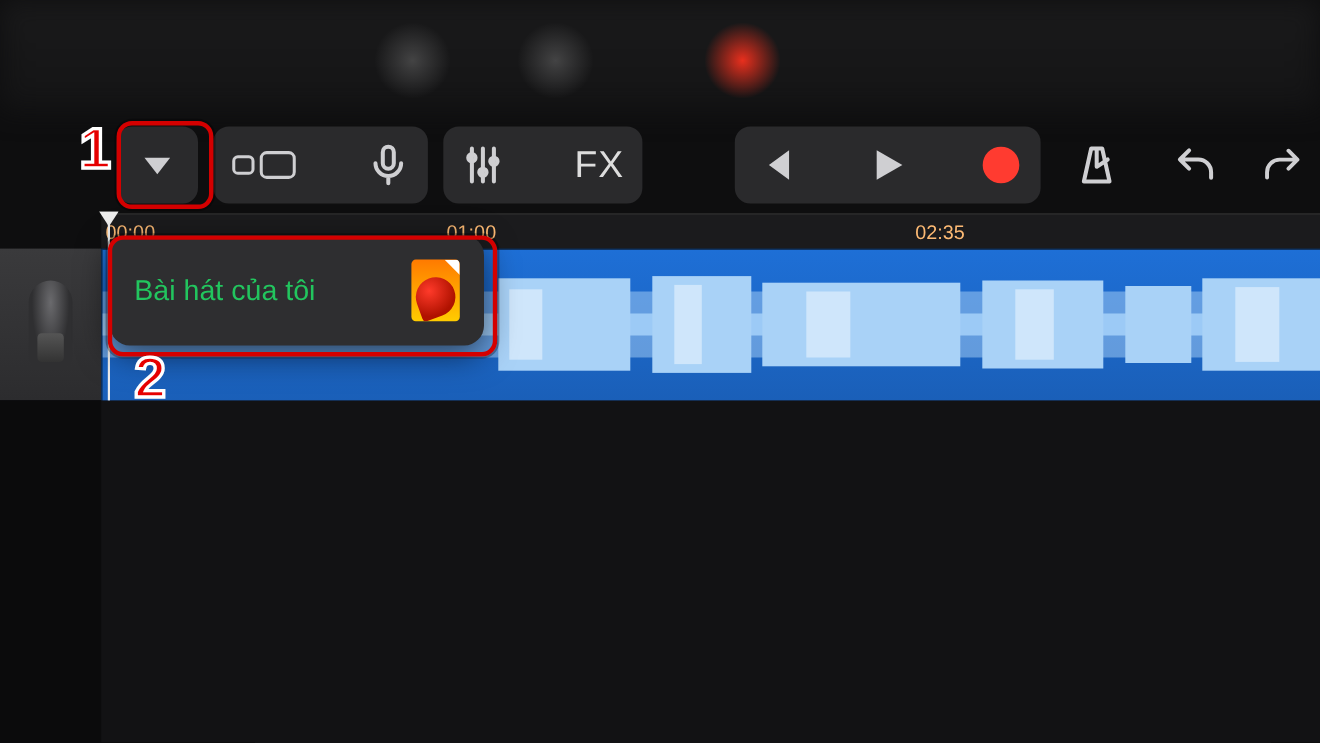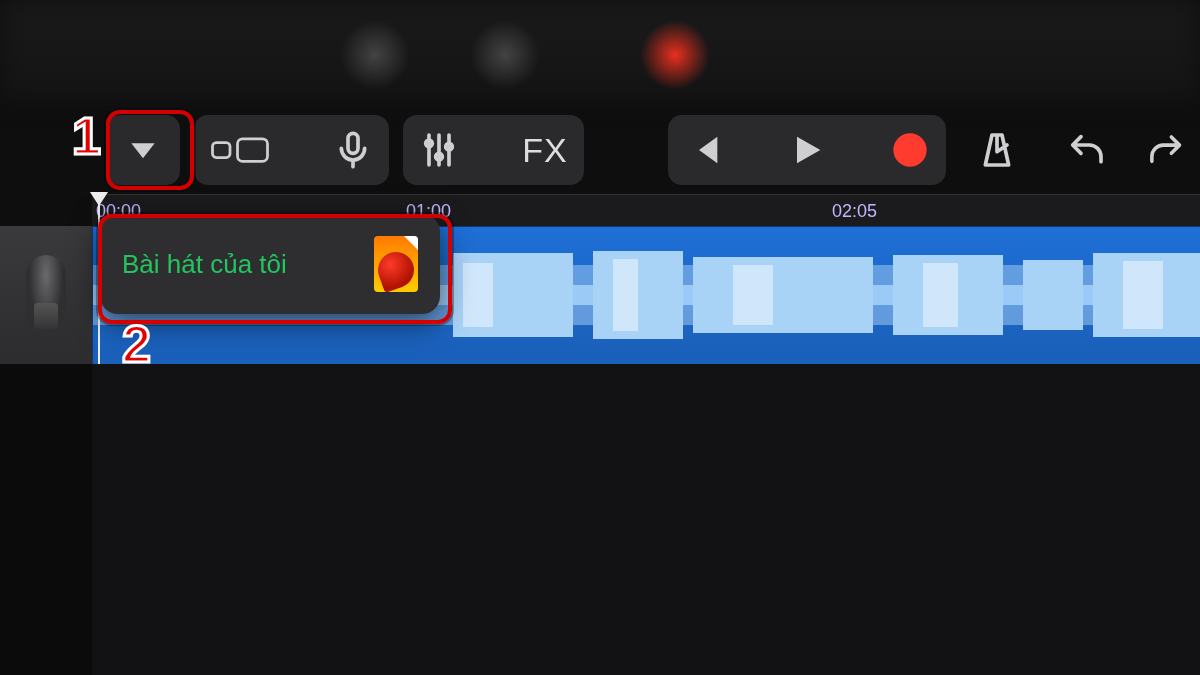--- a/index.html
+++ b/index.html
@@ -11,21 +11,21 @@
   .blur-dot.g1{left:340px;background:radial-gradient(circle,rgba(200,200,200,0.25),rgba(0,0,0,0) 70%);}
   .blur-dot.g2{left:470px;background:radial-gradient(circle,rgba(200,200,200,0.25),rgba(0,0,0,0) 70%);}
   
   .toolbar{position:absolute;top:110px;left:0;width:1200px;height:80px;display:flex;align-items:center;}
   .tbtn{height:70px;display:flex;align-items:center;justify-content:center;background:#2a2a2c;border-radius:14px;margin-right:14px;color:#ddd;}
   .tbtn.nobg{background:transparent;}
   .tgroup{display:flex;align-items:center;background:#2a2a2c;border-radius:14px;margin-right:14px;height:70px;gap:31px;}
   .tgroup .tbtn{background:transparent;margin:0;padding:0 16px;}
   .fx-label{font-size:34px;font-weight:500;letter-spacing:1px;}
   
-  .ruler{position:absolute;top:194px;left:92px;width:1108px;height:32px;background:#1b1b1d;color:#c4b5fd;font-size:18px;overflow:hidden;border-top:1px solid #333;}
+  .ruler{position:absolute;top:194px;left:92px;width:1108px;height:32px;background:#1b1b1d;color:#fdba74;font-size:18px;overflow:hidden;border-top:1px solid #333;}
   .ruler .tick{position:absolute;top:6px;}
   
   .track-head{position:absolute;top:226px;left:0;width:92px;height:138px;background:linear-gradient(#3a3a3c,#2c2c2e);border-right:1px solid #000;display:flex;align-items:center;justify-content:center;}
   .mic-big{width:40px;height:80px;background:radial-gradient(ellipse at 50% 25%,#6a6a6d,#2f2f31 60%);border-radius:20px 20px 10px 10px;position:relative;}
   .mic-big:after{content:"";position:absolute;top:48px;left:8px;width:24px;height:26px;background:linear-gradient(#555,#333);border-radius:4px;}
   
   .track-body{position:absolute;top:226px;left:92px;width:1108px;height:138px;background:#111;}
   .clip{position:absolute;top:0;left:0;width:1108px;height:138px;background:linear-gradient(#1e6fd6,#1a5fb8);border:1px solid #0d3a73;overflow:hidden;}
   .wave{position:absolute;top:18px;left:0;width:100%;height:100px;}
   .wave svg{width:100%;height:100%;}
@@ -132,21 +132,21 @@
     <div class="tbtn nobg" style="width:50px;overflow:hidden">
       <svg class="icon" viewBox="0 0 24 24" style="margin-left:10px">
           <path d="M15 14l5-5-5-5M20 9H10a7 7 0 0 0-7 7v3"></path>
         </svg>
     </div>
   </div>
 
   <div class="ruler">
     <span class="tick" style="left:4px">00:00</span>
     <span class="tick" style="left:314px">01:00</span>
-    <span class="tick" style="left:740px">02:05</span>
+    <span class="tick" style="left:740px">02:35</span>
   </div>
 
   <div class="track-head">
     <div class="mic-big"></div>
   </div>
 
   <div class="track-body">
     <div class="clip">
       <div class="wave">
         <svg viewBox="0 0 1108 100" preserveAspectRatio="none">

